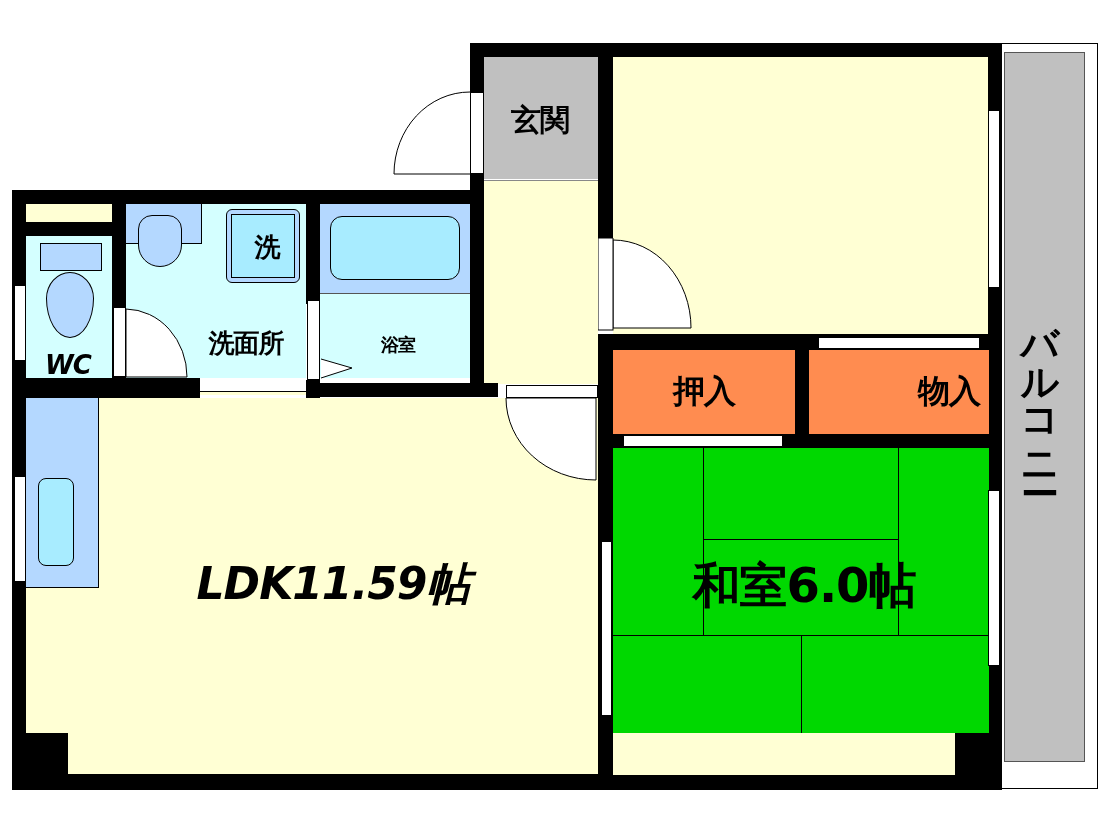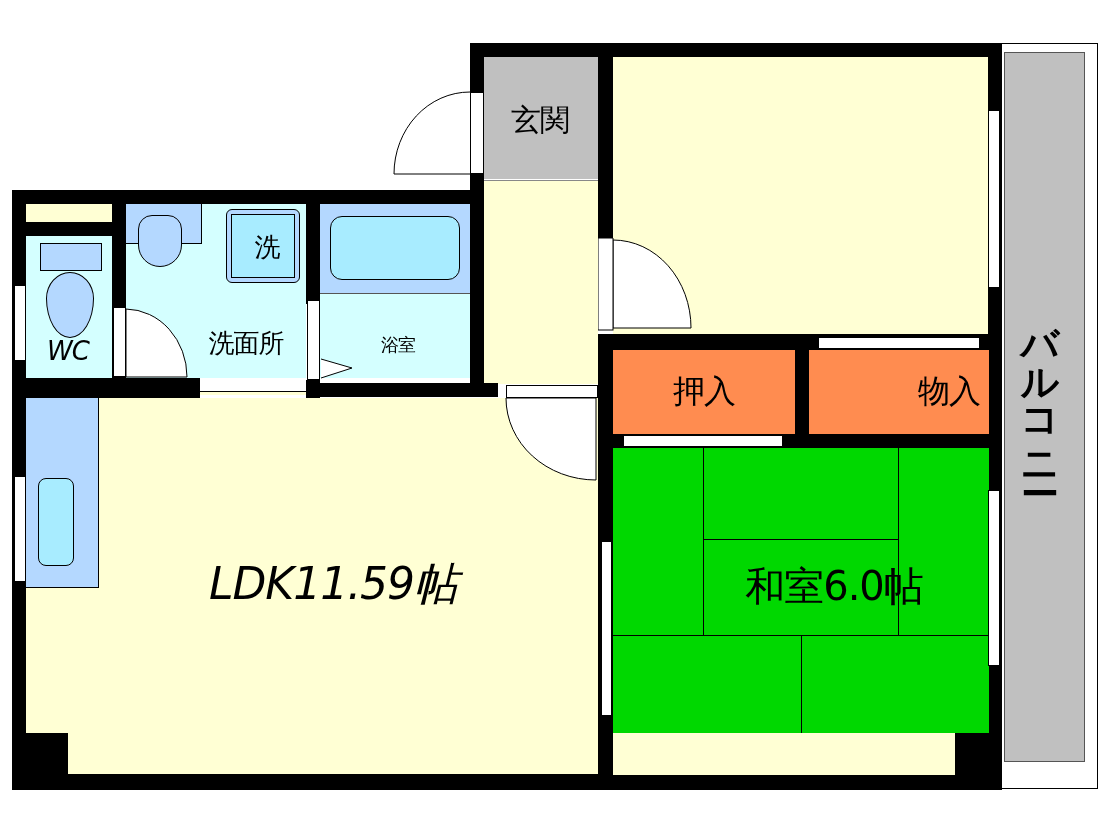--- a/index.html
+++ b/index.html
@@ -1,19 +1,19 @@
 <!DOCTYPE html>
 <html><head>
 <meta charset="utf-8">
 <style>
   html,body{margin:0;padding:0;background:#fff;}
   #plan{position:relative;width:1106px;height:824px;background:#fff;overflow:hidden;font-family:"DejaVu Sans",sans-serif;}
   .abs{position:absolute;box-sizing:border-box;}
   .wall{background:#000;}
-  .lbl{position:absolute;font-weight:normal;color:#000;white-space:nowrap;transform:translate(-50%,-50%);letter-spacing:-1px;}
+  .lbl{position:absolute;font-weight:bold;color:#000;white-space:nowrap;transform:translate(-50%,-50%);letter-spacing:-1px;}
   .win{position:absolute;background:#fff;border:1px solid #000;box-sizing:border-box;}
   .fixture{position:absolute;box-sizing:border-box;border:1px solid #000;}
 </style>
 </head>
 <body>
 
 <div id="plan">
 
   <div class="abs" style="left:1000px;top:43px;width:98px;height:746px;border:1px solid #000;background:#fff;"></div>
   <div class="abs" style="left:1004px;top:52px;width:81px;height:710px;background:#c0c0c0;border:1px solid #555;"></div>
@@ -54,33 +54,33 @@
   <div class="win" style="left:623px;top:435px;width:160px;height:12px;"></div>
 
   <div class="abs wall" style="left:598px;top:340px;width:15px;height:440px;"></div>
   <div class="abs" style="left:613px;top:448px;width:376px;height:285px;background:#00d800;">
     <div class="abs" style="left:90px;top:0;width:1px;height:187px;background:#000;"></div>
     <div class="abs" style="left:285px;top:0;width:1px;height:187px;background:#000;"></div>
     <div class="abs" style="left:90px;top:91px;width:195px;height:1px;background:#000;"></div>
     <div class="abs" style="left:0;top:187px;width:376px;height:1px;background:#000;"></div>
     <div class="abs" style="left:188px;top:187px;width:1px;height:98px;background:#000;"></div>
   </div>
-  <span class="lbl" style="left:834px;top:586px;font-size:40px;">和室6.0帖</span>
+  <span class="lbl" style="left:804px;top:586px;font-size:48px;">和室6.0帖</span>
   <div class="abs" style="left:613px;top:733px;width:342px;height:42px;background:#ffffd4;"></div>
   <div class="abs wall" style="left:955px;top:733px;width:34px;height:42px;"></div>
   <div class="win" style="left:988px;top:490px;width:12px;height:176px;"></div>
   <div class="win" style="left:601px;top:538px;width:11px;height:178px;"></div>
 
   <div class="abs" style="left:26px;top:204px;width:86px;height:18px;background:#ffffd4;"></div>
   <div class="abs wall" style="left:26px;top:222px;width:100px;height:14px;"></div>
   <div class="abs wall" style="left:112px;top:204px;width:14px;height:185px;"></div>
   <div class="abs" style="left:26px;top:236px;width:86px;height:142px;background:#d4ffff;"></div>
   <div class="fixture" style="left:40px;top:243px;width:62px;height:28px;background:#b4d8ff;"></div>
   <div class="fixture" style="left:46px;top:272px;width:48px;height:66px;background:#b4d8ff;border-radius:50% 50% 50% 50%/40% 40% 60% 60%;"></div>
-  <span class="lbl" style="left:68px;top:351px;font-size:26px;font-style:italic;">WC</span>
+  <span class="lbl" style="left:68px;top:365px;font-size:26px;font-style:italic;">WC</span>
   <div class="win" style="left:14px;top:285px;width:12px;height:76px;"></div>
   <div class="abs wall" style="left:12px;top:378px;width:188px;height:20px;"></div>
 
   <div class="abs" style="left:126px;top:204px;width:180px;height:174px;background:#d4ffff;"></div>
   <div class="fixture" style="left:126px;top:204px;width:76px;height:40px;background:#b4d8ff;border-top:none;border-left:none;"></div>
   <div class="fixture" style="left:138px;top:215px;width:44px;height:52px;background:#b4d8ff;border-radius:14px 14px 22px 22px;"></div>
   <div class="fixture" style="left:226px;top:209px;width:74px;height:74px;background:#b4d8ff;border-radius:6px;">
     <div class="fixture" style="left:4px;top:4px;width:64px;height:64px;background:#a8ecff;"></div>
   </div>
   <span class="lbl" style="left:267px;top:247px;font-size:26px;">洗</span>

